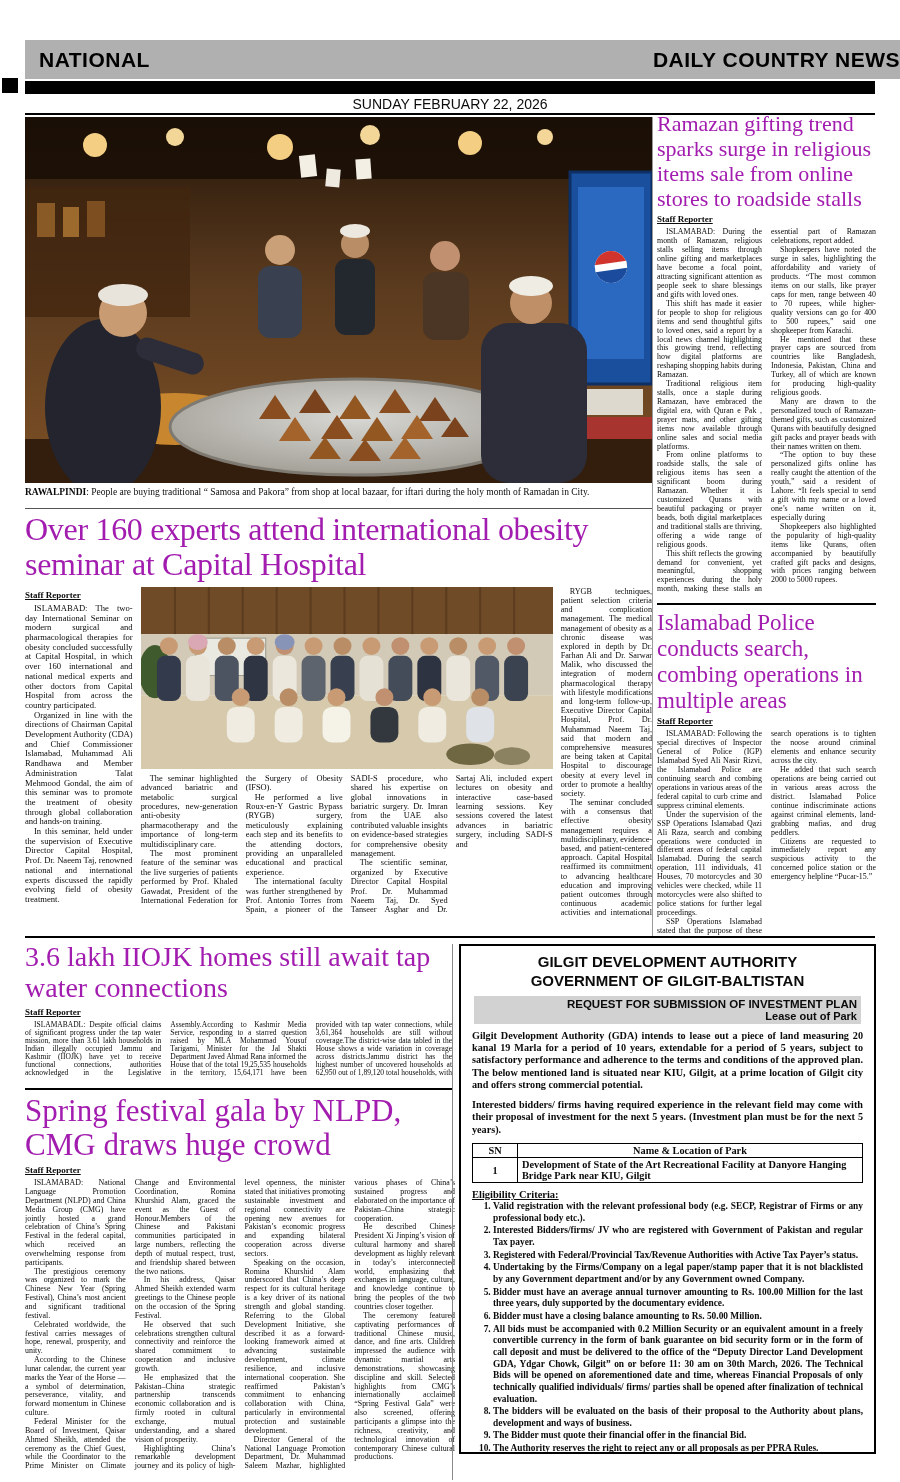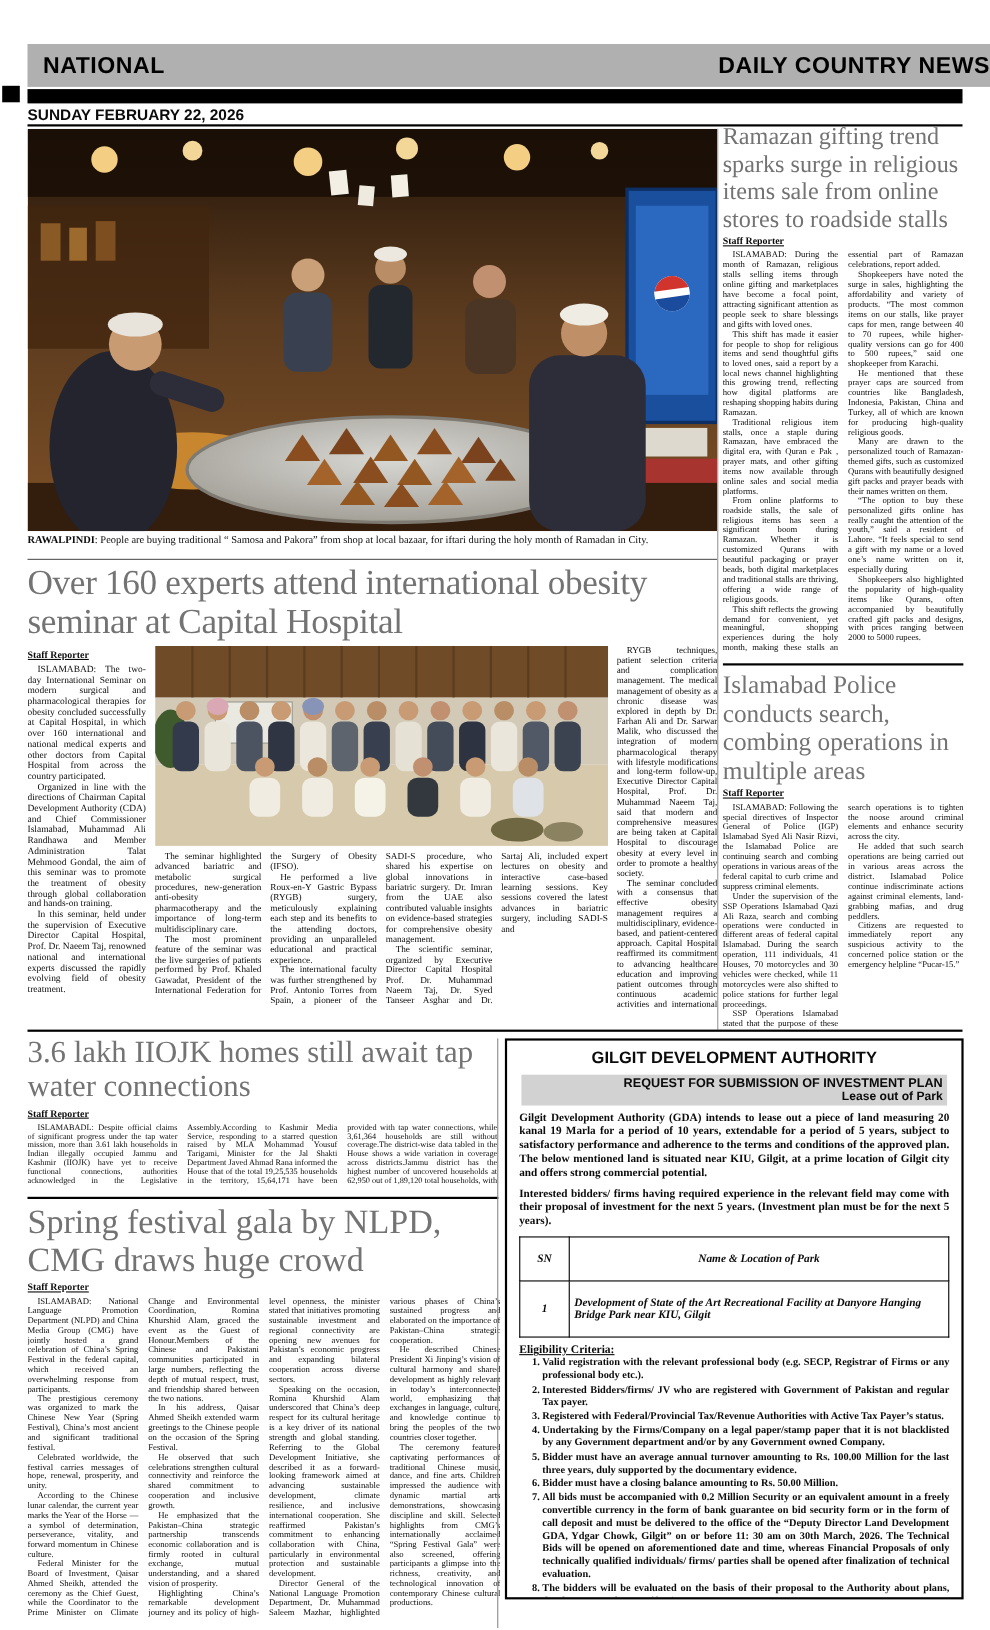--- a/index.html
+++ b/index.html
@@ -14,38 +14,38 @@
   .corner-mark { left:2px; top:78px; width:16px; height:15px; background:#000; }
   .gray-bar {
     left:25px; top:40px; width:889px; height:39px; background:#b0b0b0;
     display:flex; align-items:center; justify-content:space-between;
     padding:0 14px; box-sizing:border-box;
     font-family:"Liberation Sans", sans-serif; font-weight:bold;
     font-size:21px; color:#000000; letter-spacing:.5px;
   }
   .black-bar { left:25px; top:81px; width:850px; height:13px; background:#000; }
   .date-line {
-    left:25px; top:96px; width:850px; text-align:left;
-    font-family:"Liberation Sans", sans-serif; font-weight:bold; font-size:14px;
+    left:25px; top:96px; width:850px; text-align:center;
+    font-family:"Liberation Sans", sans-serif; font-weight:normal; font-size:14px;
   }
   .top-rule  { left:25px; top:113px; width:850px; height:2px; background:#000; }
   .mid-rule  { left:25px; top:936px; width:850px; height:2px; background:#000; }
   .cap-rule  { left:25px; top:508px; width:627px; height:1px; background:#555; }
   .iiojk-rule{ left:25px; top:1088px; width:428px; height:2px; background:#000; }
   .vrule1 { left:652px; top:117px; width:1px; height:819px; background:#9a9a9a; }
   .vrule2 { left:452px; top:944px; width:1px; height:536px; background:#8a8a8a; }
 
   
   .lead-photo { left:25px; top:117px; width:627px; height:366px; overflow:hidden; }
   .lead-photo svg, .seminar-photo svg { display:block; width:100%; height:100%; }
   .caption { left:25px; top:487px; width:627px; font-size:9.5px; }
   .caption b { font-weight:bold; }
 
   
-  .headline { font-family:"Liberation Serif", serif; font-weight:400; color:#737373; }
+  .headline { font-family:"Liberation Serif", serif; font-weight:400; color:#a21caf; }
   .byline { font-size:9px; font-weight:bold; text-decoration:underline; margin:3px 0 4px; }
   .body-text { text-align:justify; color:#0a0a0a; overflow:hidden; }
   .body-text p { margin:0; text-indent:9px; }
 
   
   .right-col { left:657px; top:112px; width:219px; height:824px; overflow:hidden; }
   .h-ramazan { font-size:22px; line-height:1.13; }
   .ramazan-body { column-count:2; column-gap:9px; column-fill:auto; height:368px;
                   font-size:7.9px; line-height:1.13; }
   .rc-rule { height:2px; background:#000; margin:7px 0 5px; }
@@ -83,21 +83,21 @@
   }
   .ad-org { text-align:center; font-family:"Liberation Sans", sans-serif;
             font-weight:bold; font-size:15px; line-height:1.25; }
   .ad-title-box { background:#d2d2d2; margin:5px 2px 6px; padding:2px 4px; text-align:right;
                   font-family:"Liberation Sans", sans-serif; font-weight:bold; }
   .ad-title-box .t1 { font-size:11.5px; }
   .ad-title-box .t2 { font-size:11px; }
   .ad-intro { font-size:10.2px; line-height:1.22; text-align:justify; font-weight:600; }
   .ad-intro p { margin:0 0 7px; text-indent:0; }
   .ad-table { width:100%; border-collapse:collapse; margin:1px 0 6px; }
-  .ad-table th, .ad-table td { border:1.5px solid #000; font-size:10.3px; padding:14px 4px;font-style:italic; }
+  .ad-table th, .ad-table td { border:1.5px solid #000; font-size:10.3px; padding:1px 4px; }
   .ad-table th { text-align:center; font-weight:bold; }
   .ad-table .sn { width:36px; text-align:center; font-weight:bold; }
   .ad-table .park { font-weight:bold; }
   .ad-crit-head { font-size:10.5px; font-weight:bold; text-decoration:underline; margin:2px 0 1px; }
   .ad-criteria { margin:1px 0 2px; padding-left:21px; font-size:9.4px; line-height:1.24; font-weight:600; }
   .ad-criteria li { text-align:justify; margin:0 0 1px; }
   .ad-footer { position:relative; margin-top:1px; }
   .ad-sig { text-align:center; font-family:"Liberation Sans", sans-serif;
             font-weight:bold; font-size:10.5px; line-height:1.3; }
 </style>
@@ -363,20 +363,21 @@
         <p>Director General of the National Language Promotion Department, Dr. Muhammad Saleem Mazhar, highlighted various phases of China’s sustained progress and elaborated on the importance of Pakistan–China strategic cooperation.</p>
         <p>He described Chinese President Xi Jinping’s vision of cultural harmony and shared development as highly relevant in today’s interconnected world, emphasizing that exchanges in language, culture, and knowledge continue to bring the peoples of the two countries closer together.</p>
         <p>The ceremony featured captivating performances of traditional Chinese music, dance, and fine arts. Children impressed the audience with dynamic martial arts demonstrations, showcasing discipline and skill. Selected highlights from CMG’s internationally acclaimed “Spring Festival Gala” were also screened, offering participants a glimpse into the richness, creativity, and technological innovation of contemporary Chinese cultural productions.</p>
       </div>
   </div>
 
   <div class="abs vrule2"></div>
 
   <div class="abs ad">
     <div class="ad-org">GILGIT DEVELOPMENT AUTHORITY</div>
+    <div class="ad-org">GOVERNMENT OF GILGIT-BALTISTAN</div>
     <div class="ad-title-box">
       <div class="t1">REQUEST FOR SUBMISSION OF INVESTMENT PLAN</div>
       <div class="t2">Lease out of Park</div>
     </div>
     <div class="ad-intro">
         <p>Gilgit Development Authority (GDA) intends to lease out a piece of land measuring 20 kanal 19 Marla for a period of 10 years, extendable for a period of 5 years, subject to satisfactory performance and adherence to the terms and conditions of the approved plan. The below mentioned land is situated near KIU, Gilgit, at a prime location of Gilgit city and offers strong commercial potential.</p>
         <p>Interested bidders/ firms having required experience in the relevant field may come with their proposal of investment for the next 5 years. (Investment plan must be for the next 5 years).</p>
       </div>
     <table class="ad-table">
       <tbody>

